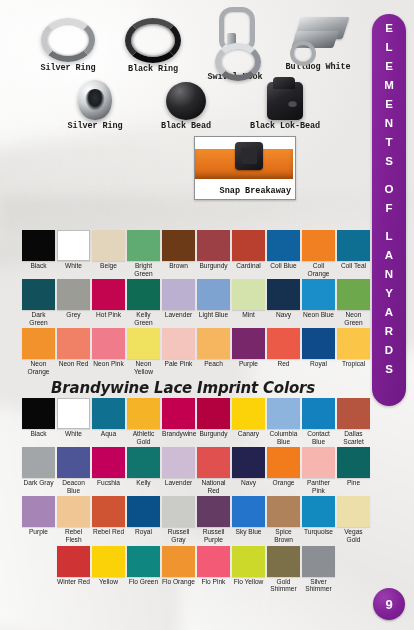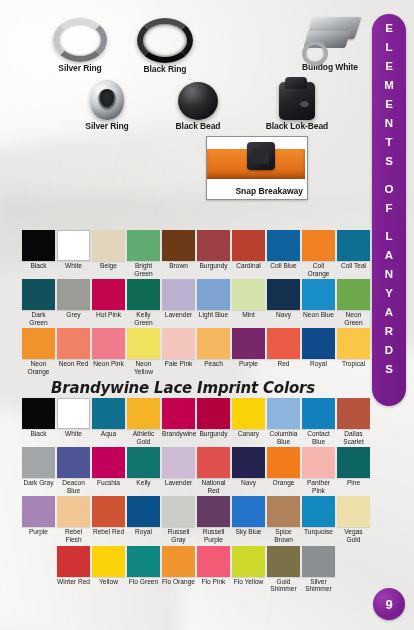--- a/index.html
+++ b/index.html
@@ -54,21 +54,21 @@
   #sidetab .gap{height:9px;}
   #pagebadge{
     position:absolute;right:9px;bottom:10px;width:32px;height:32px;border-radius:50%;
     background:radial-gradient(circle at 35% 30%,#9b3cae,#7d1f93 60%,#6c1880 100%);
     color:#fff;font-weight:bold;font-size:13px;
     display:flex;align-items:center;justify-content:center;
     box-shadow:0 1px 2px rgba(0,0,0,.3);
   }
 
   
-  #products{position:absolute;left:12px;top:0;width:366px;height:210px;}
+  #products{position:absolute;left:0;top:0;width:366px;height:210px;font-family:Liberation Mono, monospace;}
   .prod{position:absolute;text-align:center;}
   .prod .cap{
     font-size:8.5px;font-weight:bold;color:#1a1a1a;white-space:nowrap;
     margin-top:1px;letter-spacing:-0.1px;
   }
   .art{position:relative;margin:0 auto;}
 
   
   .ring{border-radius:50%;box-sizing:border-box;position:relative;}
   .ring.silver{width:54px;height:44px;border:6px solid;
@@ -216,20 +216,30 @@
       <div class="cap">Silver Ring</div>
     </div>
 
     <div class="prod" style="left:103px;top:18px;width:100px;">
       <div class="art">
           <div class="ring black" style="margin:0 auto;"></div>
         </div>
       <div class="cap">Black Ring</div>
     </div>
 
+    <div class="prod" style="left:185px;top:7px;width:100px;">
+      <div class="art">
+        <div class="hook" style="margin:0 auto;">
+          <div class="gate"></div>
+            <div class="stem"></div>
+            <div class="eye"></div>
+        </div>
+      </div>
+      <div class="cap">Swivel Hook</div>
+    </div>
 
     <div class="prod" style="left:272px;top:17px;width:92px;">
       <div class="art">
         <div class="clip" style="margin:0 auto;">
           <div class="plate"></div>
             <div class="plate2"></div>
             <div class="tab"></div>
         </div>
       </div>
       <div class="cap">Bulldog White</div>

